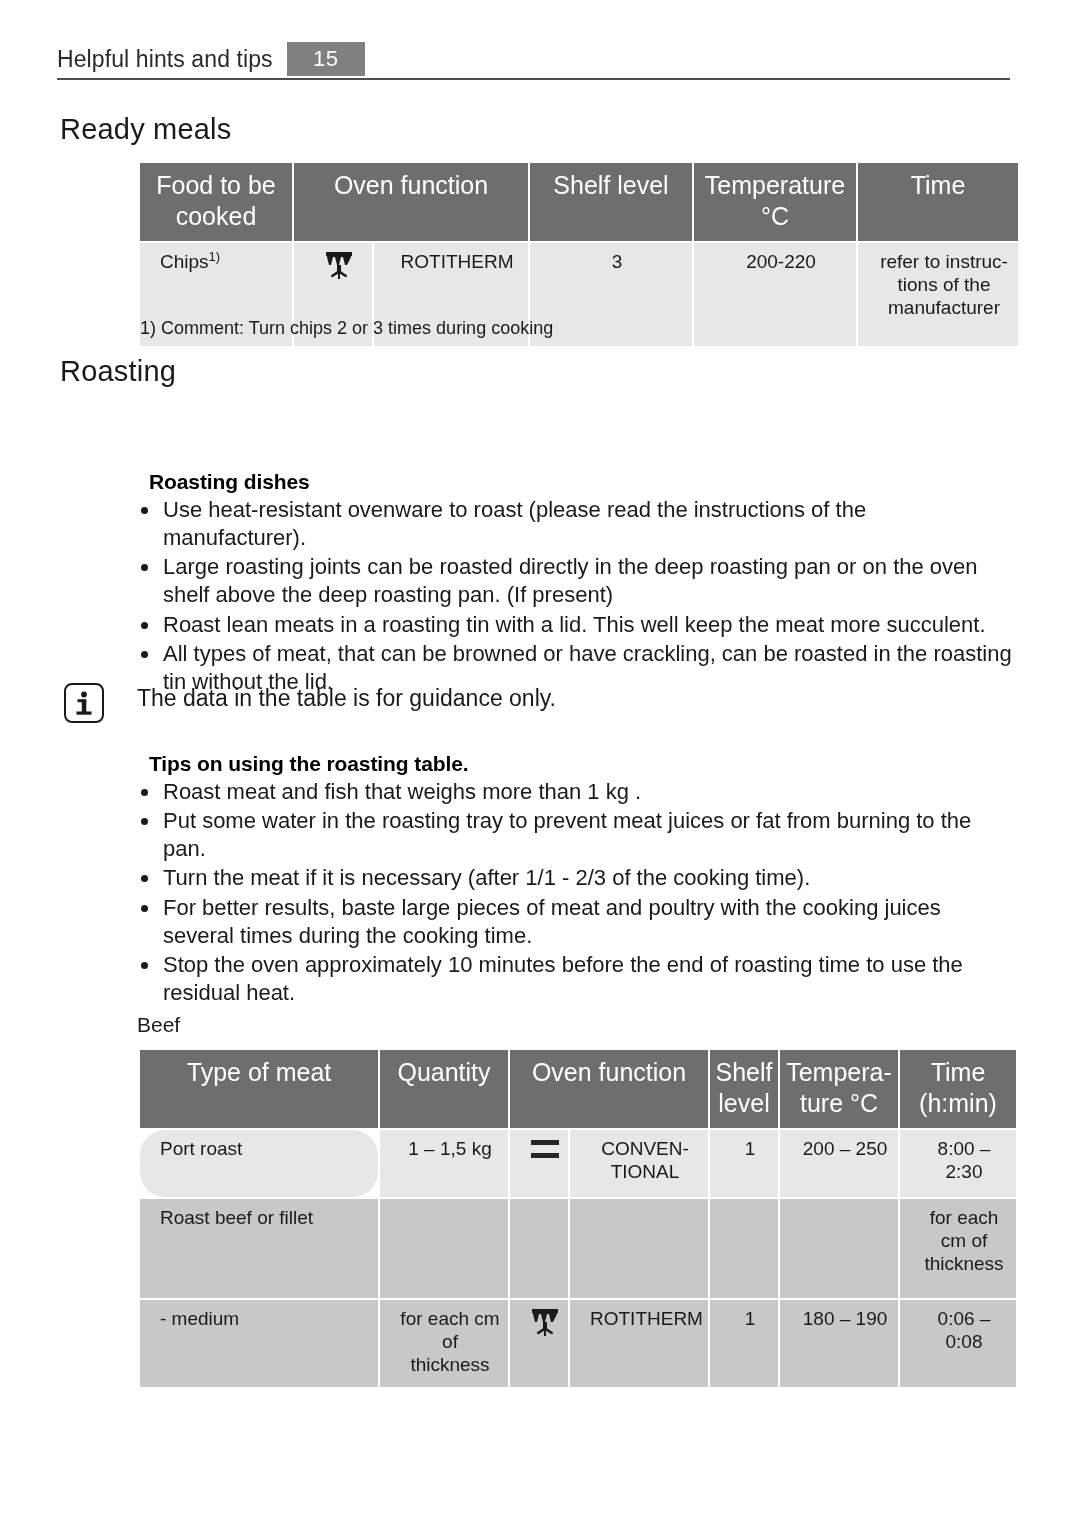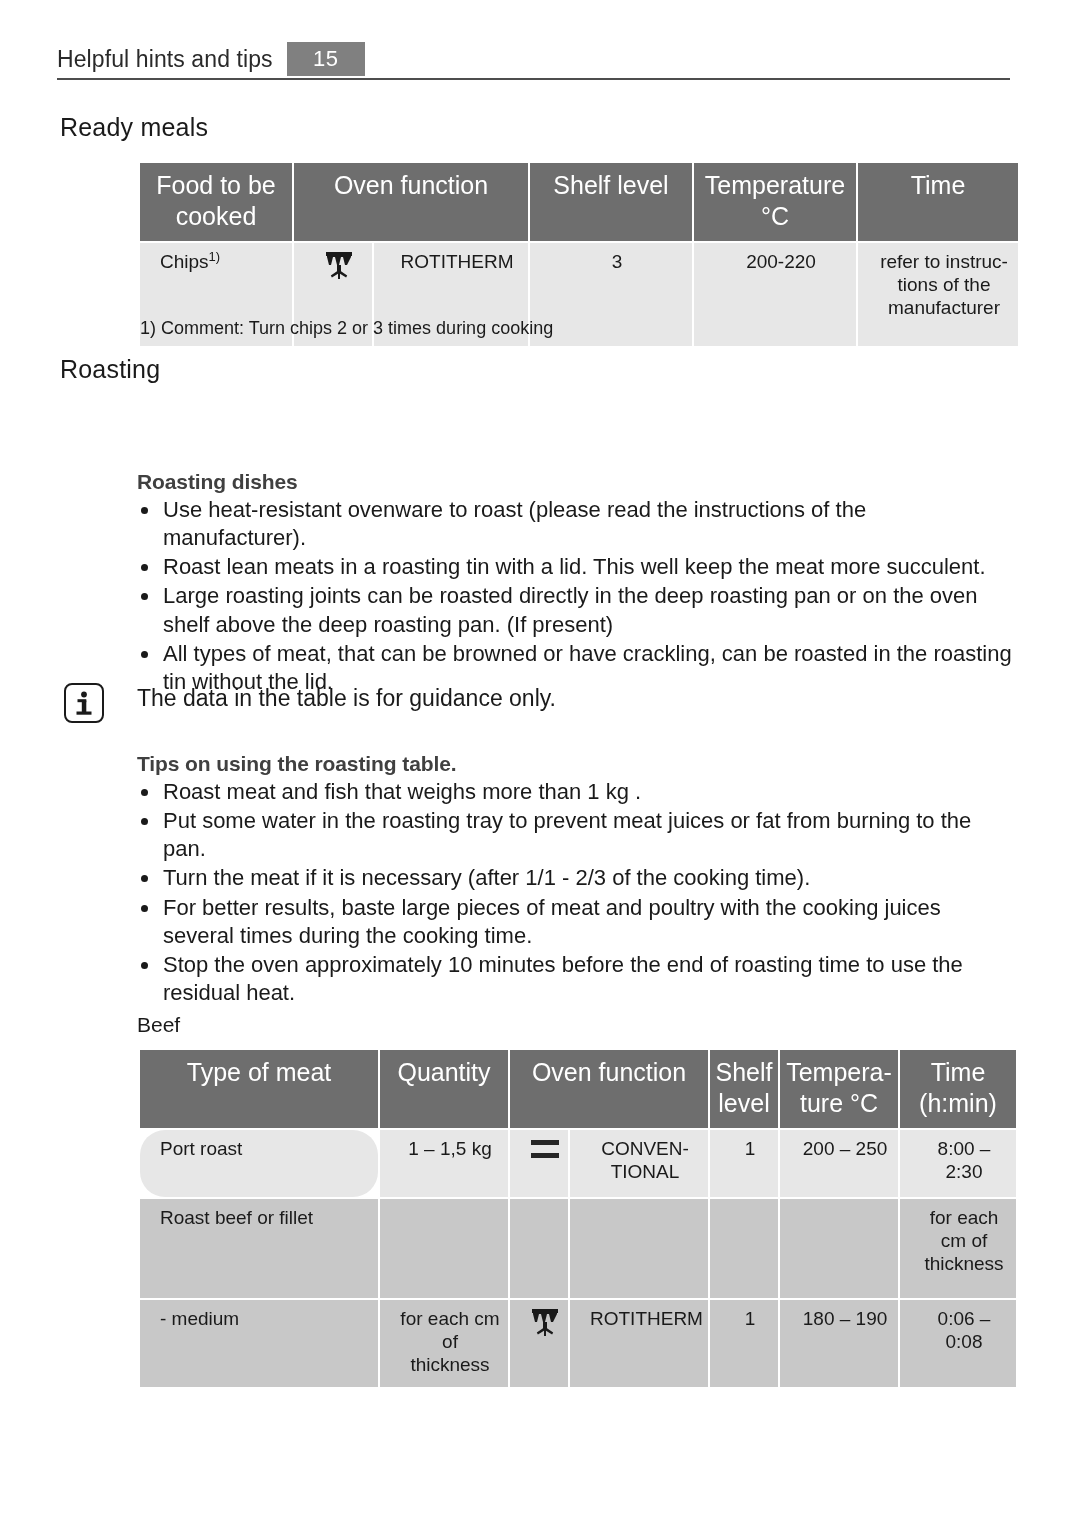--- a/index.html
+++ b/index.html
@@ -58,33 +58,33 @@
     left: 57px;
     width: 953px;
     height: 2px;
     background: #4d4d4d;
   }
 
   
   .h1 {
     position: absolute;
     left: 60px;
-    font-size: 25px;
+    font-size: 29px;
     font-weight: normal;
     color: #1a1a1a;
     letter-spacing: 0.2px;
   }
   #heading-ready { top: 113px; }
   #heading-roasting { top: 355px; }
 
   .h3 {
     font-size: 21px;
     font-weight: bold;
-    color: #404040;
-    margin: 0 0 2px 0;
+    color: #000000;
+    margin: 0 0 2px 12px;
     letter-spacing: -0.1px;
   }
 
   .sub-label {
     position: absolute;
     left: 137px;
     font-size: 21px;
     color: #1a1a1a;
   }
 
@@ -281,22 +281,22 @@
 
   <div class="footnote" style="top:318px;">1) Comment: Turn chips 2 or 3 times during cooking</div>
 
   <div class="h1" id="heading-roasting">Roasting</div>
 
 
   <div class="block" style="top:470px;">
     <div class="h3">Roasting dishes</div>
     <ul class="bullets">
       <li>Use heat-resistant ovenware to roast (please read the instructions of the manufacturer).</li>
+      <li>Large roasting joints can be roasted directly in the deep roasting pan or on the oven shelf above the deep roasting pan. (If present)</li>
       <li>Roast lean meats in a roasting tin with a lid. This well keep the meat more succulent.</li>
-      <li>Large roasting joints can be roasted directly in the deep roasting pan or on the oven shelf above the deep roasting pan. (If present)</li>
       <li>All types of meat, that can be browned or have crackling, can be roasted in the roasting tin without the lid.</li>
     </ul>
   </div>
 
   <div class="notice" style="top:682px;">
     <span class="notice-icon">
       <svg viewBox="0 0 48 42" xmlns="http://www.w3.org/2000/svg" width="48" height="42">
         <rect x="5" y="2" width="38" height="38" rx="7" ry="7" fill="none" stroke="#1a1a1a" stroke-width="2"></rect>
         <circle cx="24" cy="12.5" r="2.9" fill="#1a1a1a"></circle>
         <rect x="21.8" y="18.5" width="4.5" height="12" fill="#1a1a1a"></rect>

